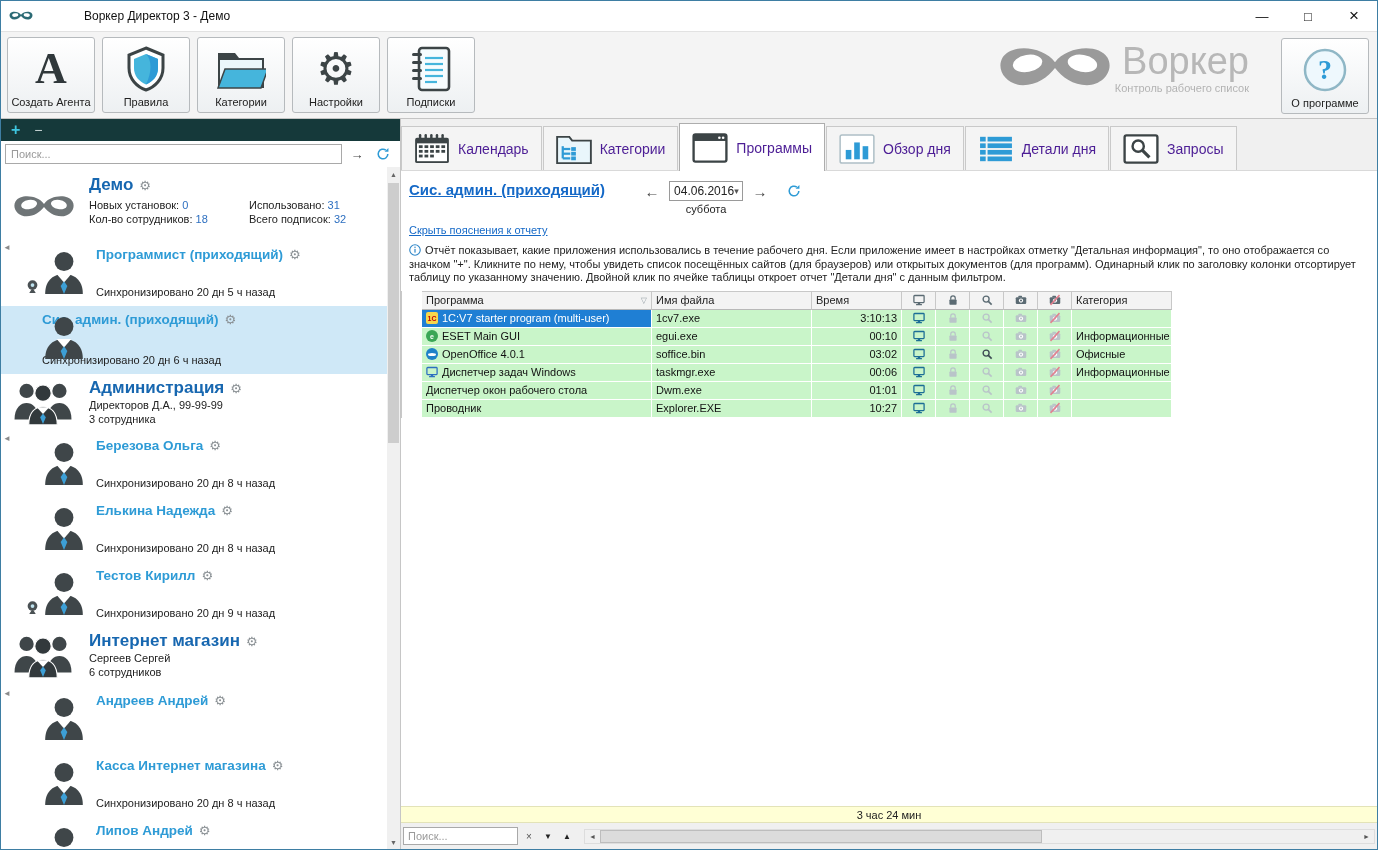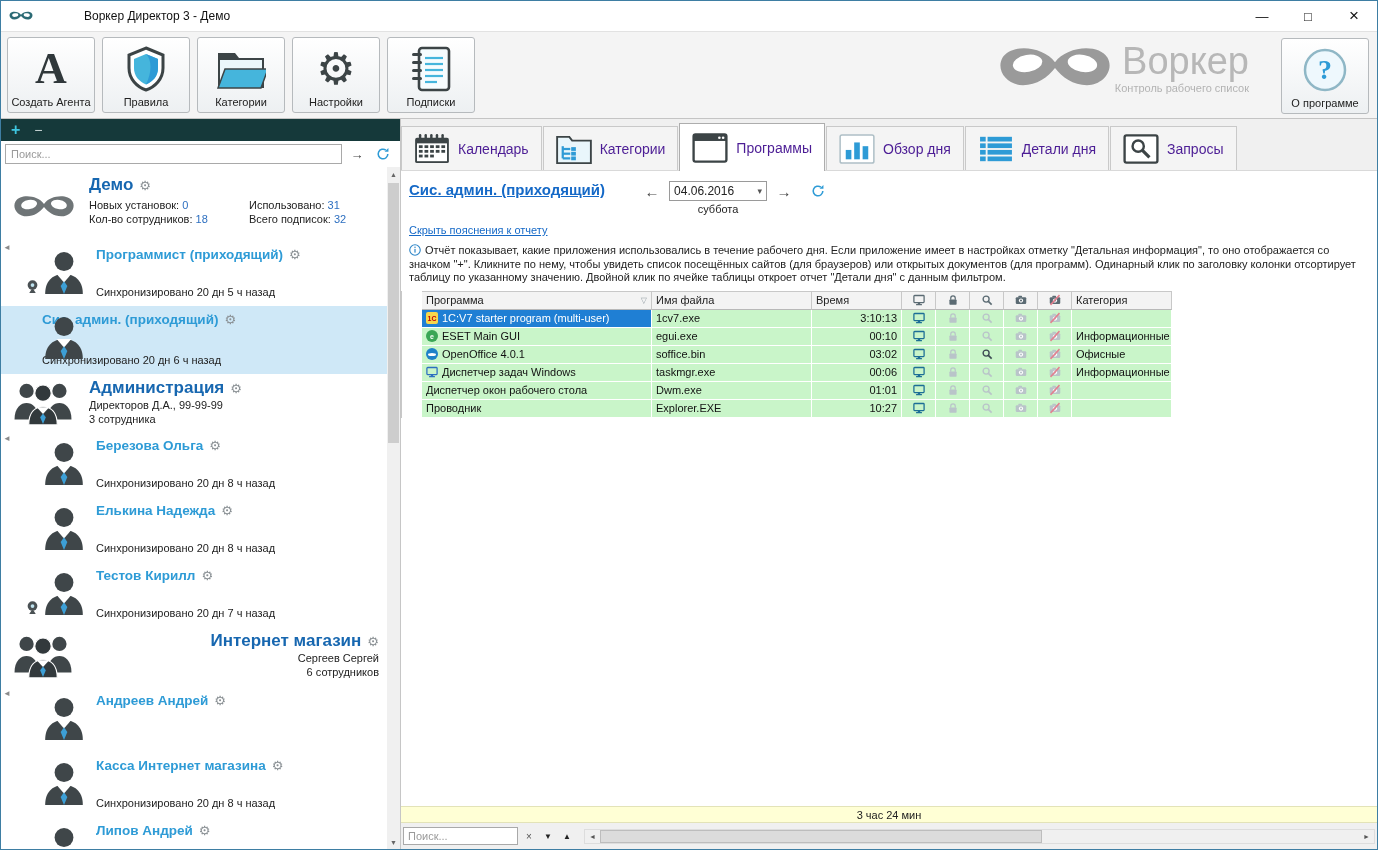--- a/index.html
+++ b/index.html
@@ -61,40 +61,40 @@
   .emp-item { position:relative; height:65px; padding:6px 8px 6px 95px; display:flex; flex-direction:column; }
   .emp-item.tall { height:68px; }
   .emp-item.selected { background:#cfe8f7;padding-left:41px; }
   .emp-avatar { position:absolute; left:40px; top:9px; width:46px; height:46px; }
   .emp-webcam { position:absolute; left:24px; top:38px; width:15px; height:15px; }
   .emp-name { font-size:13.5px; font-weight:bold; color:#2e9bd6; }
   .emp-sync { margin-top:auto; font-size:11px; color:#222; padding-bottom:2px; }
   .expander { position:absolute; left:2px; top:2px; font-size:8px; color:#8a8a8a; }
 
   .group-item { position:relative; height:58px; padding:4px 8px 2px 88px; }
-  .group-item.tall { height:60px;text-align:right; }
+  .group-item.tall { height:60px; }
   .group-icon { position:absolute; left:10px; top:6px; width:64px; height:46px; }
   .group-name { font-size:17px; font-weight:bold; color:#1767b0; }
   .group-line { font-size:11px; color:#222; line-height:14px; }
 
   
   .content { flex:1; display:flex; flex-direction:column; background:#f0f0f0; min-width:0; min-height:0; }
   .tabs-row { flex:0 0 auto; display:flex; align-items:flex-end; padding:6px 0 0 0; height:52px; background:#f0f0f0; border-bottom:1px solid #d9d9d9; }
   .tab { display:flex; align-items:center; gap:8px; padding:6px 12px; height:44px; border:1px solid #c9c9c9; border-bottom:none; background:#f4f4f4; margin-right:1px; }
   .tab.active { background:#fff; height:48px; border-color:#adadad; position:relative; z-index:2; margin-bottom:-1px; }
   .tab-icon { width:36px; height:30px; }
   .tab-label { font-size:14px; color:#4c1d95; white-space:nowrap; }
 
   .panel { flex:1; background:#fff; display:flex; flex-direction:column; min-height:0; }
   .report-head { flex:0 0 auto; display:flex; align-items:flex-start; padding:10px 8px 0 8px; gap:36px; height:52px; }
   .emp-link { font-size:15px; font-weight:bold; color:#1569c7; text-decoration:underline; white-space:nowrap; }
   .date-group { display:flex; align-items:flex-start; gap:6px; }
   .nav-arrow { width:22px; height:20px; display:flex; align-items:center; justify-content:center; font-size:15px; font-weight:bold; color:#444; }
   .date-col { display:flex; flex-direction:column; align-items:center; }
-  .date-combo { width:98px; height:20px; border:1px solid #9a9a9a; background:#fff; display:flex; align-items:center; justify-content:space-between; padding:0 4px; font-size:12px; color:#222; }
+  .date-combo { width:74px; height:20px; border:1px solid #9a9a9a; background:#fff; display:flex; align-items:center; justify-content:space-between; padding:0 4px; font-size:12px; color:#222; }
   .combo-arrow { font-size:9px; color:#555; }
   .weekday { font-size:11px; color:#222; margin-top:2px; }
   .refresh-btn { width:22px; height:20px; display:flex; align-items:center; justify-content:center; margin-left:6px; }
   .refresh-btn svg { width:14px; height:14px; color:#2e9bd6; }
   .hide-row { flex:0 0 auto; padding:0 8px; height:16px; }
   .hide-link { font-size:11px; color:#1569c7; text-decoration:underline; }
   .info-row { flex:0 0 auto; padding:5px 8px 6px 8px; font-size:11px; line-height:13.5px; color:#222; }
   .info-ic { width:12px; height:12px; vertical-align:-2px; margin-right:4px; }
 
   
@@ -452,21 +452,21 @@
           </div>
 
           <div class="emp-item">
             <svg class="emp-avatar">
                 <use href="#sym-person"></use>
               </svg>
             <svg class="emp-webcam">
                 <use href="#sym-webcam"></use>
               </svg>
             <div><span class="emp-name">Тестов Кирилл</span><span class="gear">⚙</span></div>
-            <div class="emp-sync">Синхронизировано 20 дн 7 ч назад</div>
+            <div class="emp-sync">Синхронизировано 20 дн 9 ч назад</div>
           </div>
 
           <div class="group-item tall">
             <svg class="group-icon">
                 <use href="#sym-group"></use>
               </svg>
             <div><span class="group-name">Интернет магазин</span><span class="gear">⚙</span></div>
             <div class="group-line">Сергеев Сергей</div>
             <div class="group-line">6 сотрудников</div>
           </div>

